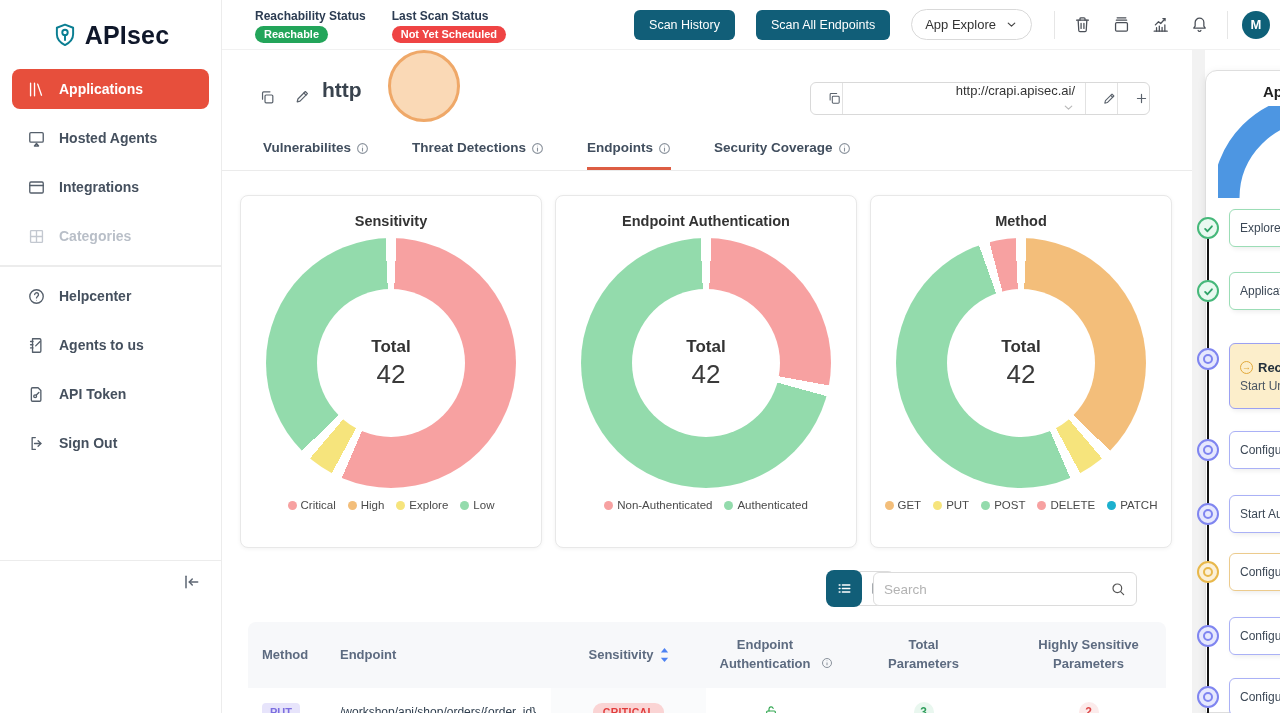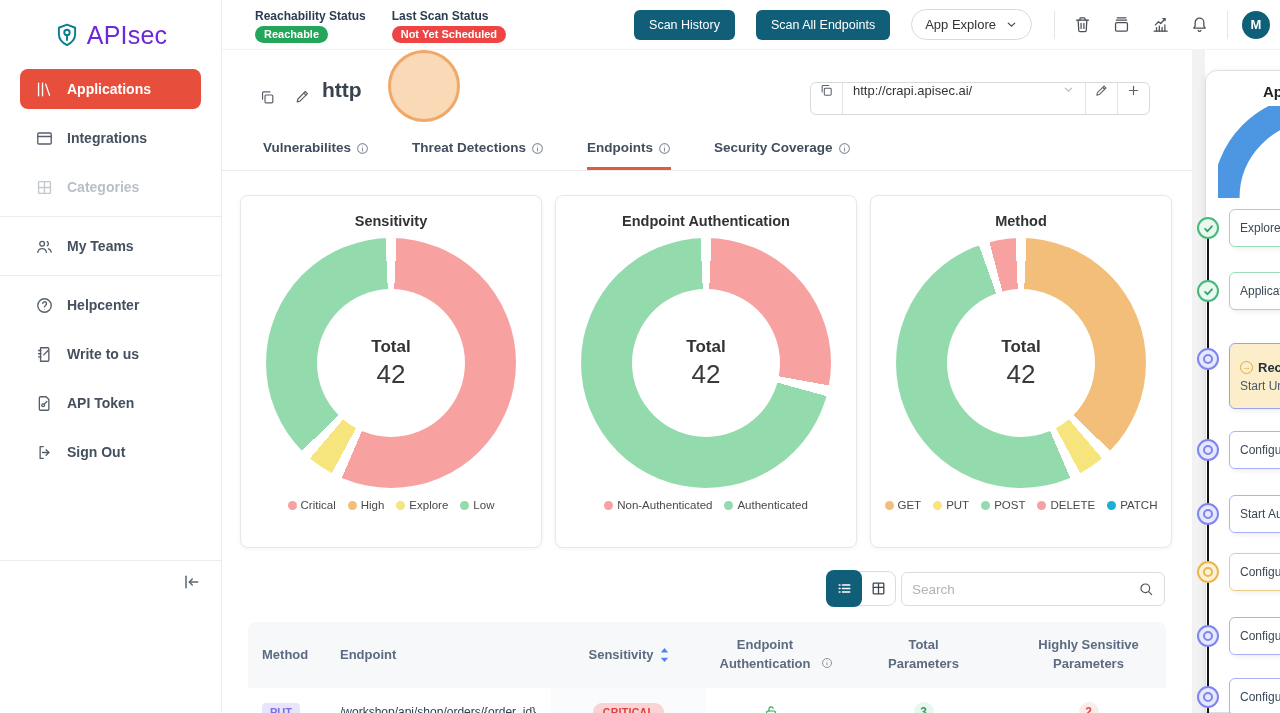--- a/index.html
+++ b/index.html
@@ -6,23 +6,23 @@
   html,body { background:#e9e9e9; }
   .page {
     position:relative; width:1280px; height:713px; overflow:hidden;
     background:#ffffff; font-family:"Liberation Sans", sans-serif; color:#333;
   }
   svg { display:block; }
 
   
   .sidebar { position:absolute; left:0; top:0; width:222px; height:713px; background:#fff; border-right:1px solid #ececec; z-index:6; }
   .logo { display:flex; align-items:center; justify-content:center; gap:7px; padding-top:16px; height:54px; }
-  .logo-text { font-size:25px; font-weight:normal; color:#6d28d9; letter-spacing:.2px; }
+  .logo-text { font-size:25px; font-weight:bold; color:#0f172a; letter-spacing:.2px; }
   .side-nav { padding-top:6px; }
-  .nav-item { display:flex; align-items:center; gap:13px; height:40px; margin:9px 20px; padding:0 15px; border-radius:8px; font-size:14px; font-weight:bold; color:#45505e; cursor:pointer; }
+  .nav-item { display:flex; align-items:center; gap:13px; height:40px; margin:9px 12px; padding:0 15px; border-radius:8px; font-size:14px; font-weight:bold; color:#45505e; cursor:pointer; }
   .nav-item .nav-ic { width:19px; height:19px; color:#555f6b; flex:0 0 auto; }
   .nav-item.active { background:#E74F3C; color:#fff; }
   .nav-item.active .nav-ic { color:#fff; }
   .nav-item.disabled { color:#b9bfc8; }
   .nav-item.disabled .nav-ic { color:#c3c8d0; }
   .nav-divider { border-top:1px solid #ececec; margin:0; }
   .side-footer-divider { position:absolute; left:0; top:560px; width:100%; border-top:1px solid #ececec; }
   .collapse-btn { position:absolute; top:572px; right:20px; width:20px; height:20px; color:#5d6673; cursor:pointer; }
 
   
@@ -43,21 +43,21 @@
   .avatar { width:28px; height:28px; border-radius:50%; background:#0E6078; color:#fff; font-weight:bold; font-size:13px; display:flex; align-items:center; justify-content:center; margin:0 10px 0 6px; cursor:pointer; }
 
   
   .main { position:absolute; left:222px; top:50px; width:970px; height:663px; background:#fff; overflow:hidden; }
   .mini-icon { width:17px; height:17px; color:#5a626c; cursor:pointer; }
   .ic-copy { position:absolute; left:37px; top:39px; }
   .ic-edit-name { position:absolute; left:72px; top:38px; }
   .app-name { position:absolute; left:100px; top:28px; font-size:21px; font-weight:bold; color:#39434e; }
   .app-avatar { position:absolute; left:166px; top:0; width:72px; height:72px; border-radius:50%; background:#FAD9B6; border:3px solid #EFA868; cursor:pointer; }
   .url-group { position:absolute; left:588px; top:32px; width:340px; height:33px; display:flex; border:1px solid #d9d9d9; border-radius:6px; background:#fff; }
-  .url-group > * { display:flex; align-items:flex-start; }
+  .url-group > * { display:flex; align-items:flex-end;flex-direction:column; }
   .url-copy { width:32px; justify-content:center; border-right:1px solid #e2e2e2; color:#5a626c; cursor:pointer; }
   .url-copy svg, .url-edit svg, .url-add svg { width:15px; height:15px; }
   .url-select { flex:1; padding:0 10px; font-size:13px; color:#333; justify-content:space-between; cursor:pointer; }
   .url-select .chev { width:13px; height:13px; color:#b9b9b9; }
   .url-edit { width:32px; justify-content:center; border-left:1px solid #e2e2e2; color:#5a626c; cursor:pointer; }
   .url-add { width:32px; justify-content:center; border-left:1px solid #e2e2e2; color:#5a626c; cursor:pointer; }
 
   .tabs-row { position:absolute; left:0; top:90px; width:100%; height:31px; border-bottom:1px solid #ebebeb; display:flex; gap:43px; padding-left:41px; }
   .tab { display:flex; align-items:center; gap:5px; font-size:13.5px; font-weight:bold; color:#414e5e; cursor:pointer; padding-bottom:12px; border-bottom:3px solid transparent; }
   .tab.active { border-bottom-color:#DD5D43; }
@@ -74,21 +74,21 @@
   .total-value { font-size:26px; color:#3a3a3a; margin-top:2px; }
   .legend { display:flex; justify-content:center; align-items:center; gap:12px; margin-top:11px; font-size:11.5px; color:#4a4a4a; }
   .legend-item { display:flex; align-items:center; gap:4px; white-space:nowrap; }
   .legend-dot { width:9px; height:9px; border-radius:50%; }
 
   
   .view-toggle { position:absolute; left:604px; top:521px; display:flex; align-items:center; border:1px solid #dcdcdc; border-radius:8px; background:#fff; height:35px; }
   .vt-btn { width:34px; height:35px; display:flex; align-items:center; justify-content:center; color:#3b4450; cursor:pointer; }
   .vt-btn svg { width:17px; height:17px; }
   .vt-btn.active { background:#115E78; color:#fff; border-radius:8px; height:37px; margin:-1px; width:36px; }
-  .search-box { position:absolute; left:679px; top:522px; width:264px; height:34px; border:1px solid #dcdcdc; border-radius:6px; display:flex; align-items:center; padding:12px 10px; background:#fff; }
+  .search-box { position:absolute; left:651px; top:522px; width:264px; height:34px; border:1px solid #dcdcdc; border-radius:6px; display:flex; align-items:center; padding:12px 10px; background:#fff; }
   .search-box input { flex:1; border:none; outline:none; font-size:13.5px; color:#333; font-family:"Liberation Sans", sans-serif; background:transparent; }
   .search-box input::placeholder { color:#b3b3b3; }
   .search-box svg { width:16px; height:16px; color:#555; }
 
   
   .ep-table { position:absolute; left:26px; top:572px; width:918px; }
   .thead { display:flex; align-items:center; background:#f7f8fa; border-radius:8px 8px 0 0; min-height:66px; color:#5d6b80; font-size:13px; font-weight:bold; line-height:1.45; }
   .th, .td { flex:0 0 auto; }
   .c1 { width:84px; padding-left:14px; }
   .c2 { width:219px; padding-left:8px; }
@@ -153,67 +153,65 @@
           <span class="nav-ic">
             <svg viewBox="0 0 24 24" fill="none" stroke="currentColor" stroke-width="1.7" stroke-linecap="round" stroke-linejoin="round">
               <path d="M4.5 4v16M9.5 4v16M13.5 5.2l4.8 14"></path>
             </svg>
           </span>
           <span class="nav-label">Applications</span>
         </div>
         <div class="nav-item">
           <span class="nav-ic">
             <svg viewBox="0 0 24 24" fill="none" stroke="currentColor" stroke-width="1.7" stroke-linecap="round" stroke-linejoin="round">
+              <rect x="3.5" y="4.5" width="17" height="12" rx="1.5"></rect>
+              <path d="M12 18.2l2.6 3.3H9.4z"></path>
+            </svg>
+          </span>
+          <span class="nav-label">Hosted Agents</span>
+        </div>
+        <div class="nav-item">
+          <span class="nav-ic">
+            <svg viewBox="0 0 24 24" fill="none" stroke="currentColor" stroke-width="1.7" stroke-linecap="round" stroke-linejoin="round">
               <rect x="3.5" y="5" width="17" height="14" rx="1.5"></rect>
               <path d="M3.5 9.5h17"></path>
             </svg>
           </span>
           <span class="nav-label">Integrations</span>
         </div>
         <div class="nav-item disabled">
           <span class="nav-ic">
             <svg viewBox="0 0 24 24" fill="none" stroke="currentColor" stroke-width="1.7" stroke-linecap="round" stroke-linejoin="round">
               <rect x="4.5" y="4.5" width="15" height="15" rx="1"></rect>
               <path d="M12 4.5v15M4.5 12h15"></path>
             </svg>
           </span>
           <span class="nav-label">Categories</span>
         </div>
         <div class="nav-divider"></div>
-        <div class="nav-item">
-          <span class="nav-ic">
-            <svg viewBox="0 0 24 24" fill="none" stroke="currentColor" stroke-width="1.7" stroke-linecap="round" stroke-linejoin="round">
-              <circle cx="9" cy="8.5" r="3"></circle>
-              <path d="M3.5 19.5c.6-3.1 2.8-4.8 5.5-4.8s4.9 1.7 5.5 4.8"></path>
-              <path d="M15.3 5.9a3 3 0 0 1 .2 5.2"></path>
-              <path d="M17 14.9c1.9.6 3.1 2 3.5 4.1"></path>
-            </svg>
-          </span>
-          <span class="nav-label">My Teams</span>
-        </div>
         <div class="nav-divider"></div>
         <div class="nav-item">
           <span class="nav-ic">
             <svg viewBox="0 0 24 24" fill="none" stroke="currentColor" stroke-width="1.7" stroke-linecap="round" stroke-linejoin="round">
               <circle cx="12" cy="12" r="8.5"></circle>
               <path d="M9.7 9.6a2.4 2.4 0 1 1 3.8 2c-.9.7-1.5 1.2-1.5 2.2"></path>
               <circle cx="12" cy="16.6" r="0.6" fill="currentColor" stroke="none"></circle>
             </svg>
           </span>
           <span class="nav-label">Helpcenter</span>
         </div>
         <div class="nav-item">
           <span class="nav-ic">
             <svg viewBox="0 0 24 24" fill="none" stroke="currentColor" stroke-width="1.7" stroke-linecap="round" stroke-linejoin="round">
               <path d="M7 3.5h9a1.5 1.5 0 0 1 1.5 1.5v14a1.5 1.5 0 0 1-1.5 1.5H7z"></path>
               <path d="M4.5 7h3M4.5 11h3M4.5 15h3"></path>
               <path d="M11 12.5L16.5 7"></path>
             </svg>
           </span>
-          <span class="nav-label">Write to us</span>
+          <span class="nav-label">Agents to us</span>
         </div>
         <div class="nav-item">
           <span class="nav-ic">
             <svg viewBox="0 0 24 24" fill="none" stroke="currentColor" stroke-width="1.7" stroke-linecap="round" stroke-linejoin="round">
               <path d="M7 3.5h7L17.5 7v12A1.5 1.5 0 0 1 16 20.5H7A1.5 1.5 0 0 1 5.5 19V5A1.5 1.5 0 0 1 7 3.5z"></path>
               <circle cx="10.3" cy="14.2" r="1.8"></circle>
               <path d="M11.8 12.7l3.2-3.2"></path>
             </svg>
           </span>
           <span class="nav-label">API Token</span>

